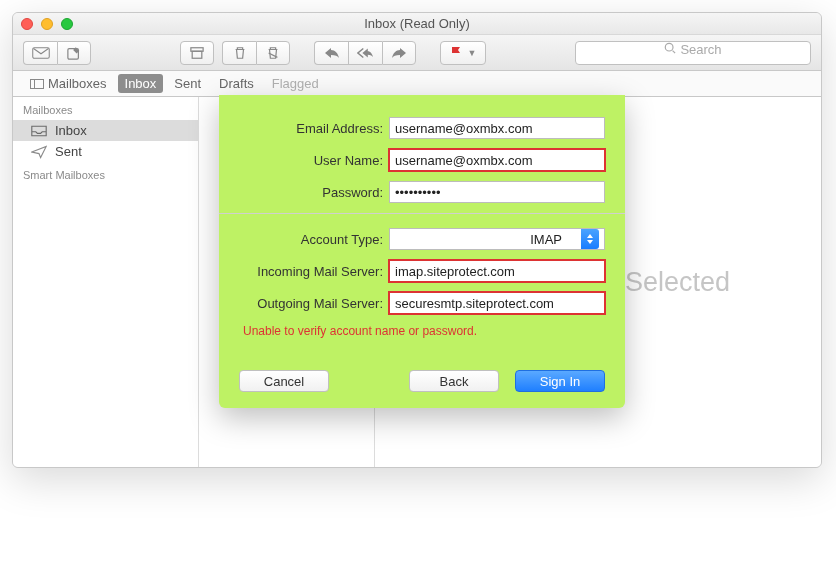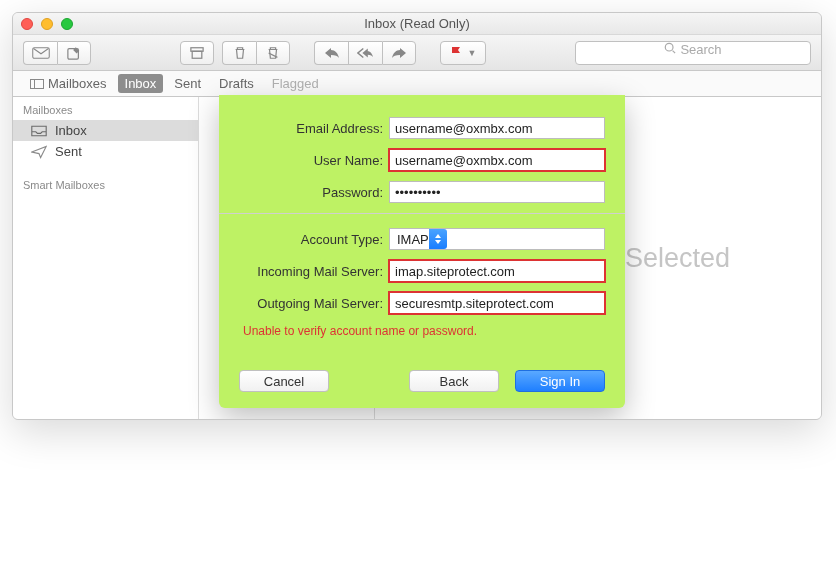--- a/index.html
+++ b/index.html
@@ -5,21 +5,21 @@
   * { box-sizing: border-box; margin: 0; padding: 0; }
   body {
     font-family: -apple-system, "Helvetica Neue", Helvetica, Arial, sans-serif;
     font-size: 13px;
     background: #fff;
     color: #333;
   }
   .window {
     position: absolute;
     left: 12px; top: 12px;
-    width: 810px; height: 408px;
+    width: 810px; height: 456px;
     background: #ececec;
     border: 1px solid #c8c8c8;
     border-radius: 6px;
     overflow: hidden;
     box-shadow: 0 12px 40px rgba(0,0,0,0.15);
   }
   .titlebar {
     height: 22px;
     display: flex;
     align-items: center;
@@ -114,22 +114,23 @@
   .frow { display:flex; align-items:center; margin-bottom:10px; }
   .flbl { width:150px; text-align:right; padding-right:6px; color:#333; font-size:13px; }
   .fctl { flex:1; }
   .fctl input, .fctl .select {
     width: 100%; height: 22px; font-size:13px;
     border: 1px solid #bcbcbc; background:#fff; padding:0 5px;
     color:#222;
   }
   .hl { outline: 2px solid #d33; outline-offset:-1px; }
   .select {
-    display:flex; align-items:center; justify-content:flex-start;
+    display:flex; align-items:center; justify-content:flex-end;
     padding-right:0;
+    gap:19px;
   }
   .select .cap {
     width:18px; height:100%;
     background: linear-gradient(#4aa3ff,#1a7dff);
     border-top-right-radius:3px; border-bottom-right-radius:3px;
     display:flex; flex-direction:column; align-items:center; justify-content:center;
   }
   .select .cap::before,.select .cap::after{
     content:""; width:0;height:0; border-left:3px solid transparent;border-right:3px solid transparent;
   }
@@ -259,21 +260,21 @@
             <path d="M1 1h18v12H1zM1 8h5l2 2h4l2-2h5" fill="none" stroke="currentColor" stroke-width="1.4"></path>
           </svg>
         <span>Inbox</span>
       </div>
       <div class="sb-item">
         <svg viewBox="0 0 20 16">
             <path d="M1 8l18-7-7 14-2-5-9-2z" fill="none" stroke="currentColor" stroke-width="1.4"></path>
           </svg>
         <span>Sent</span>
       </div>
-      <div class="sb-hdr" style="margin-top:10px">Smart Mailboxes</div>
+      <div class="sb-hdr" style="">Smart Mailboxes</div>
     </div>
     <div class="list"></div>
     <div class="preview">
       <span>No Message Selected</span>
     </div>
   </div>
 
   <div class="sheet">
     <div class="frow">
       <div class="flbl">Email Address:</div>

